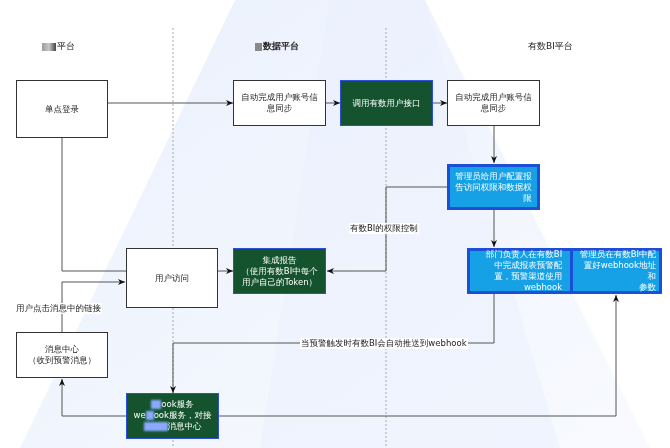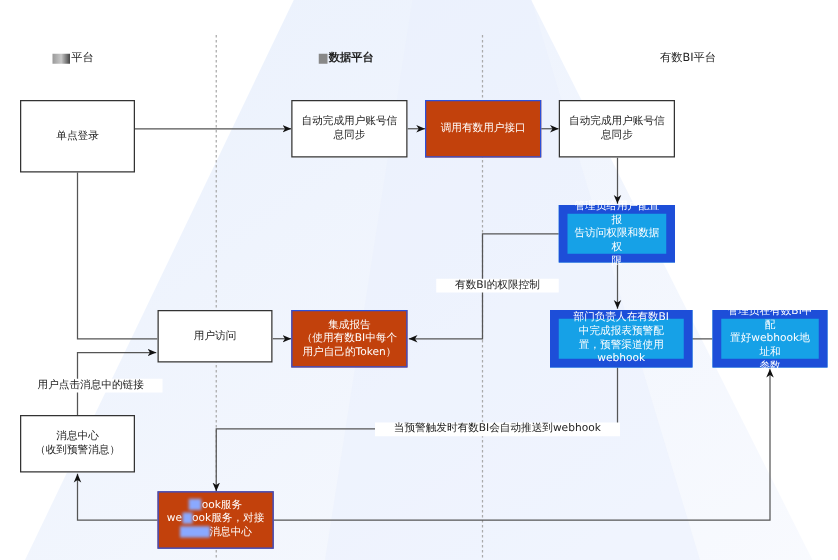--- a/index.html
+++ b/index.html
@@ -19,25 +19,25 @@
       filter: blur(0.6px); margin-right: 1px;
     }
     .blur.small { width: 7px; background: #888; }
     .node {
       position: absolute; box-sizing: border-box;
       display: flex; align-items: center; justify-content: center;
       text-align: center; font-size: 8.5px; line-height: 11px;
       padding: 2px 3px; white-space: pre-line;
     }
     .node.white { background: #fff; border: 1px solid #333; color: #222; }
-    .node.blue { background: #c2410c; border: 1px solid #2c4fd8; color: #fff; }
-    .node.cyan { background: #16a1e7; border: 7px solid #1d4ed8; color: #fff; }
+    .node.blue { background: #14532d; border: 1px solid #2c4fd8; color: #fff; }
+    .node.cyan { background: #16a1e7; border: 3px solid #1d4ed8; color: #fff; text-align: right; }
     .edge-label {
       position: absolute; font-size: 8.5px; background: #fff; color: #222;
-      white-space: nowrap; padding: 0 15px; line-height: 11px;
+      white-space: nowrap; padding: 0 1px; line-height: 11px;
     }
     .redact {
       display: inline-block; background: #8aa9ff; height: 9px; vertical-align: middle;
       filter: blur(1.2px);
     }
     .lines { position: absolute; left: 0; top: 0; width: 670px; height: 448px; pointer-events: none; }
   </style>
 </head>
 <body>
 
@@ -116,34 +116,34 @@
   <span>自动完成用户账号信
 息同步</span>
 </div>
 
 <div class="node cyan" style="left:447px; top:164px; width:93px; height:46px;">
   <span>管理员给用户配置报
 告访问权限和数据权
 限</span>
 </div>
 
-<div class="node cyan" style="left:440px; top:248px; width:114px; height:46px;">
+<div class="node cyan" style="left:467px; top:248px; width:114px; height:46px;">
   <span>部门负责人在有数BI
 中完成报表预警配
 置，预警渠道使用
 webhook</span>
 </div>
 
 <div class="node cyan" style="left:570px; top:248px; width:92px; height:46px;">
   <span>管理员在有数BI中配
 置好webhook地址和
 参数</span>
 </div>
 
-<div class="node white" style="left:126px; top:248px; width:92px; height:42px;">
+<div class="node white" style="left:126px; top:248px; width:92px; height:60px;">
   <span>用户访问</span>
 </div>
 
 <div class="node blue" style="left:233px; top:248px; width:93px; height:46px;text-align:center;">
   <span>集成报告
 （使用有数BI中每个
 用户自己的Token）</span>
 </div>
 
 <div class="node white" style="left:16px; top:332px; width:92px; height:46px;">

